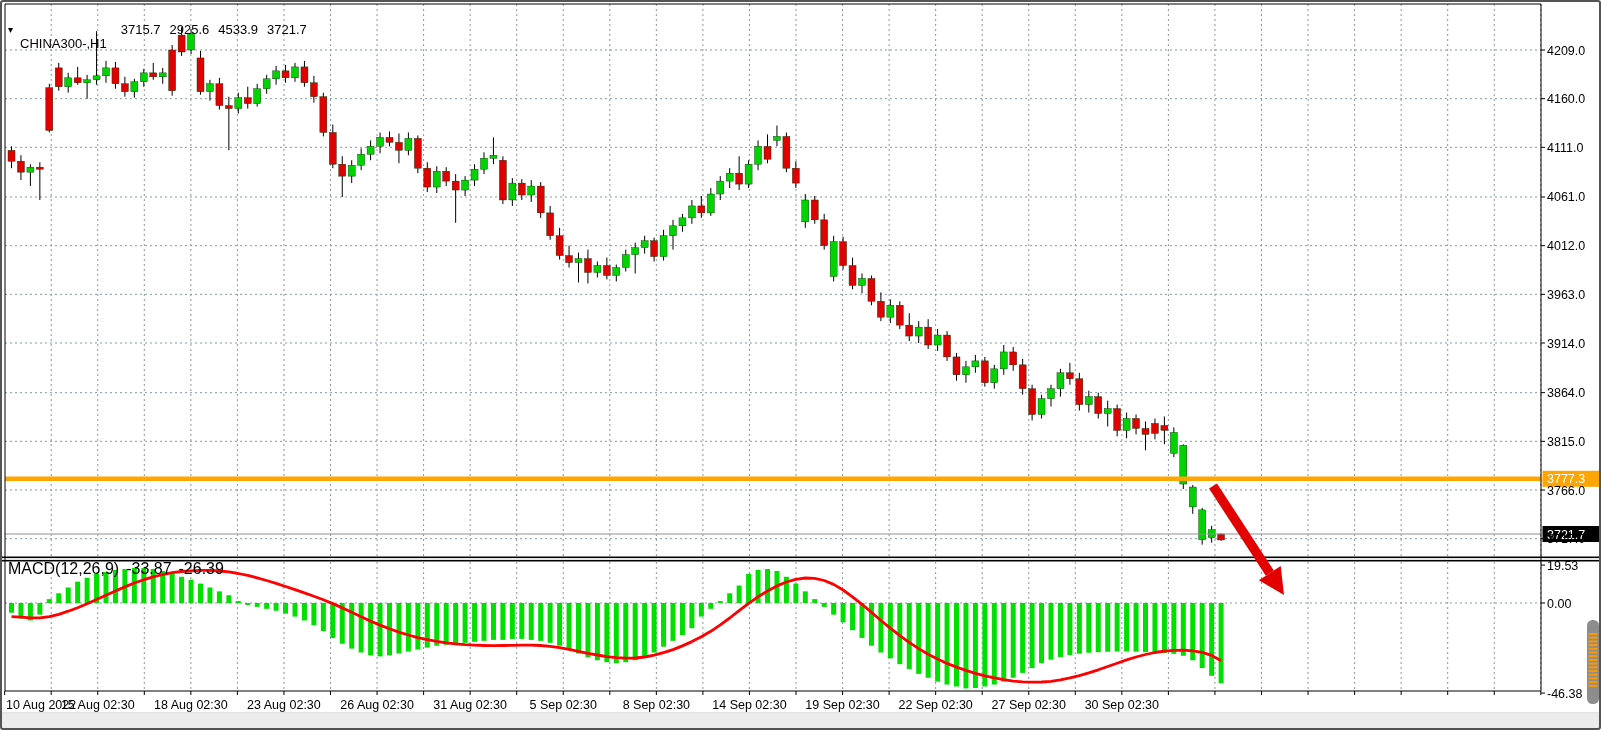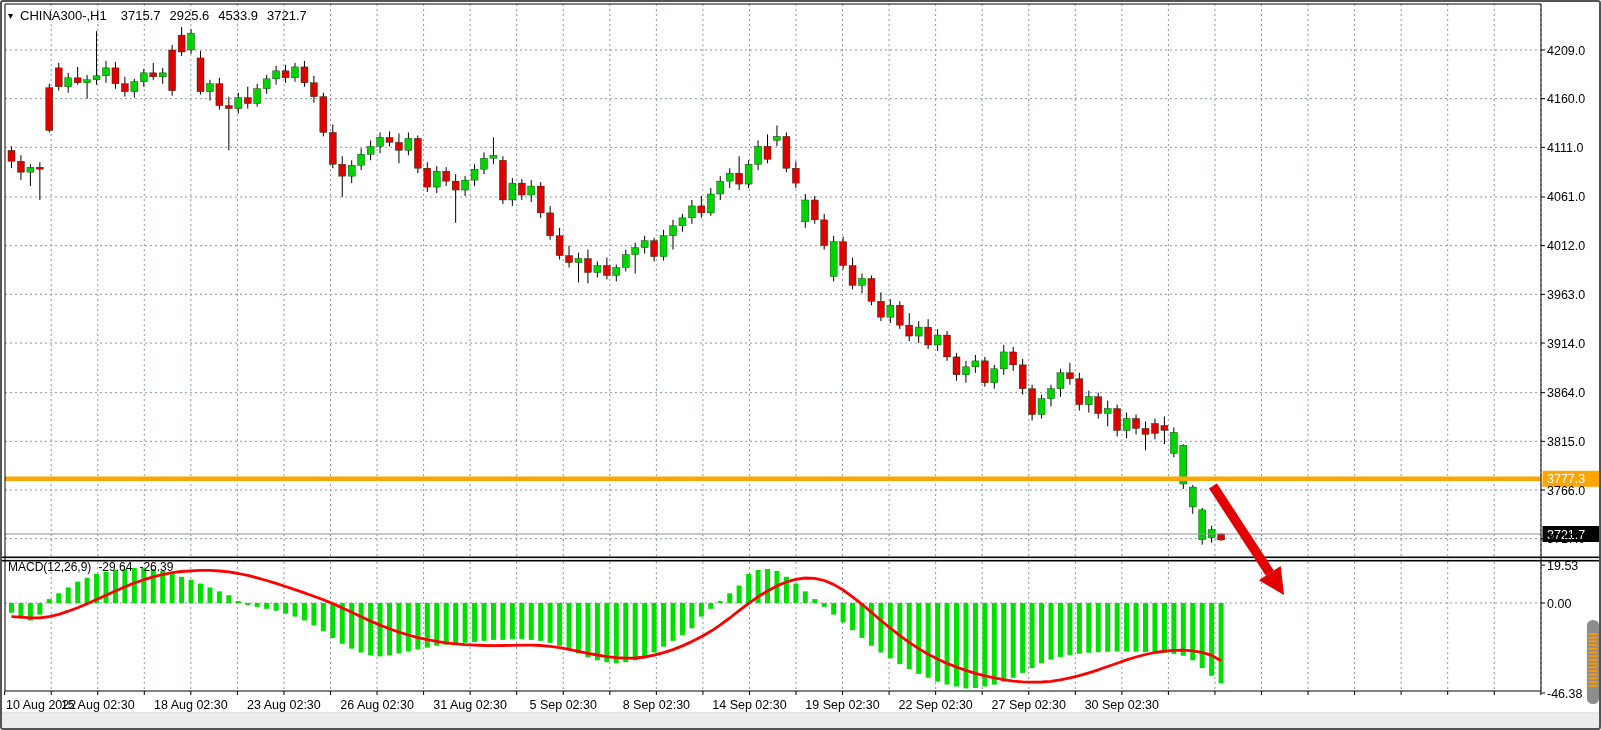--- a/index.html
+++ b/index.html
@@ -2,23 +2,23 @@
 <html><head>
 <meta charset="utf-8">
 <style>
   html,body{margin:0;padding:0;background:#fff;}
   .screen{position:relative;width:1601px;height:730px;background:#fff;overflow:hidden;
           font-family:"Liberation Sans",sans-serif;}
   #chart-svg{position:absolute;left:0;top:0;}
   .title-overlay{position:absolute;left:8px;top:8px;display:flex;align-items:center;
                  font-size:13px;color:#000;white-space:nowrap;}
   .title-overlay .tri{font-size:10px;margin-right:7px;line-height:1;}
-  .title-overlay .sym{margin-right:14px;}
+  .title-overlay .sym{margin-right:14px;margin-top:28px;}
   .title-overlay .val{margin-right:9px;text-align:right;}
-  .macd-label-overlay{position:absolute;left:8px;top:560px;font-size:12px;color:#000;
+  .macd-label-overlay{position:absolute;left:8px;top:560px;font-size:16px;color:#000;
                       display:flex;white-space:nowrap;}
   .macd-label-overlay span{margin-right:7px;}
 </style>
 </head>
 <body>
 
 <div class="screen">
   <svg id="chart-svg" width="1601" height="730">
       <rect x="0" y="0" width="1601" height="730" fill="#fff"></rect>
       <g>
@@ -623,16 +623,16 @@
   <div class="title-overlay">
     <span class="tri">▾</span>
     <span class="sym">CHINA300-,H1</span>
     <span class="val">3715.7</span>
     <span class="val">2925.6</span>
     <span class="val">4533.9</span>
     <span class="val">3721.7</span>
   </div>
   <div class="macd-label-overlay">
     <span>MACD(12,26,9)</span>
-    <span>-29.64</span>
+    <span>-33.87</span>
     <span>-26.39</span>
   </div>
 </div>
 
 </body></html>

